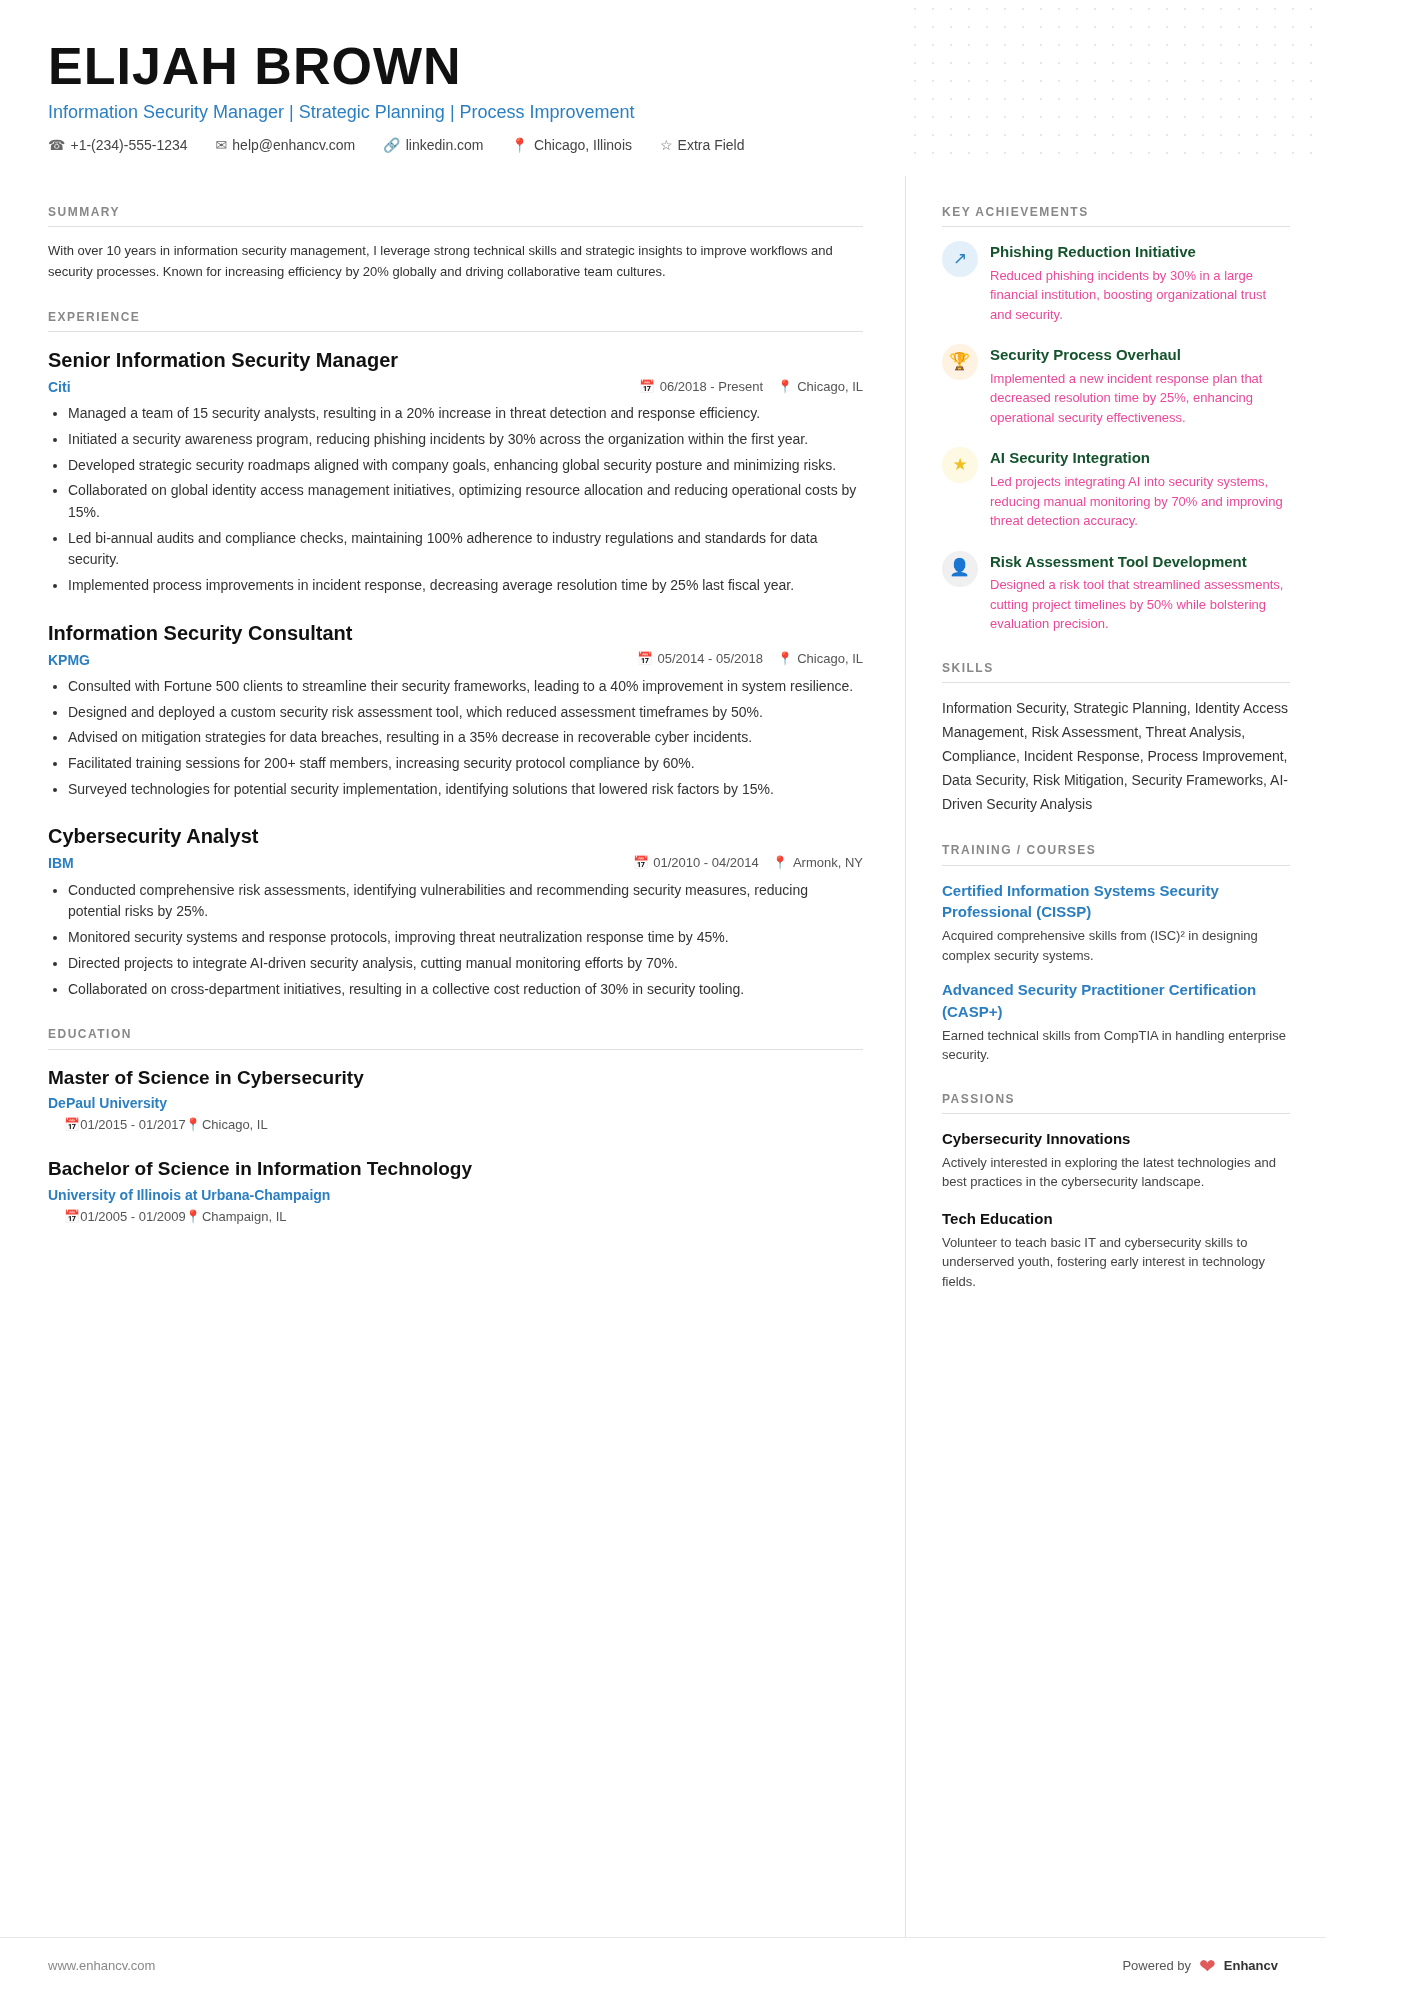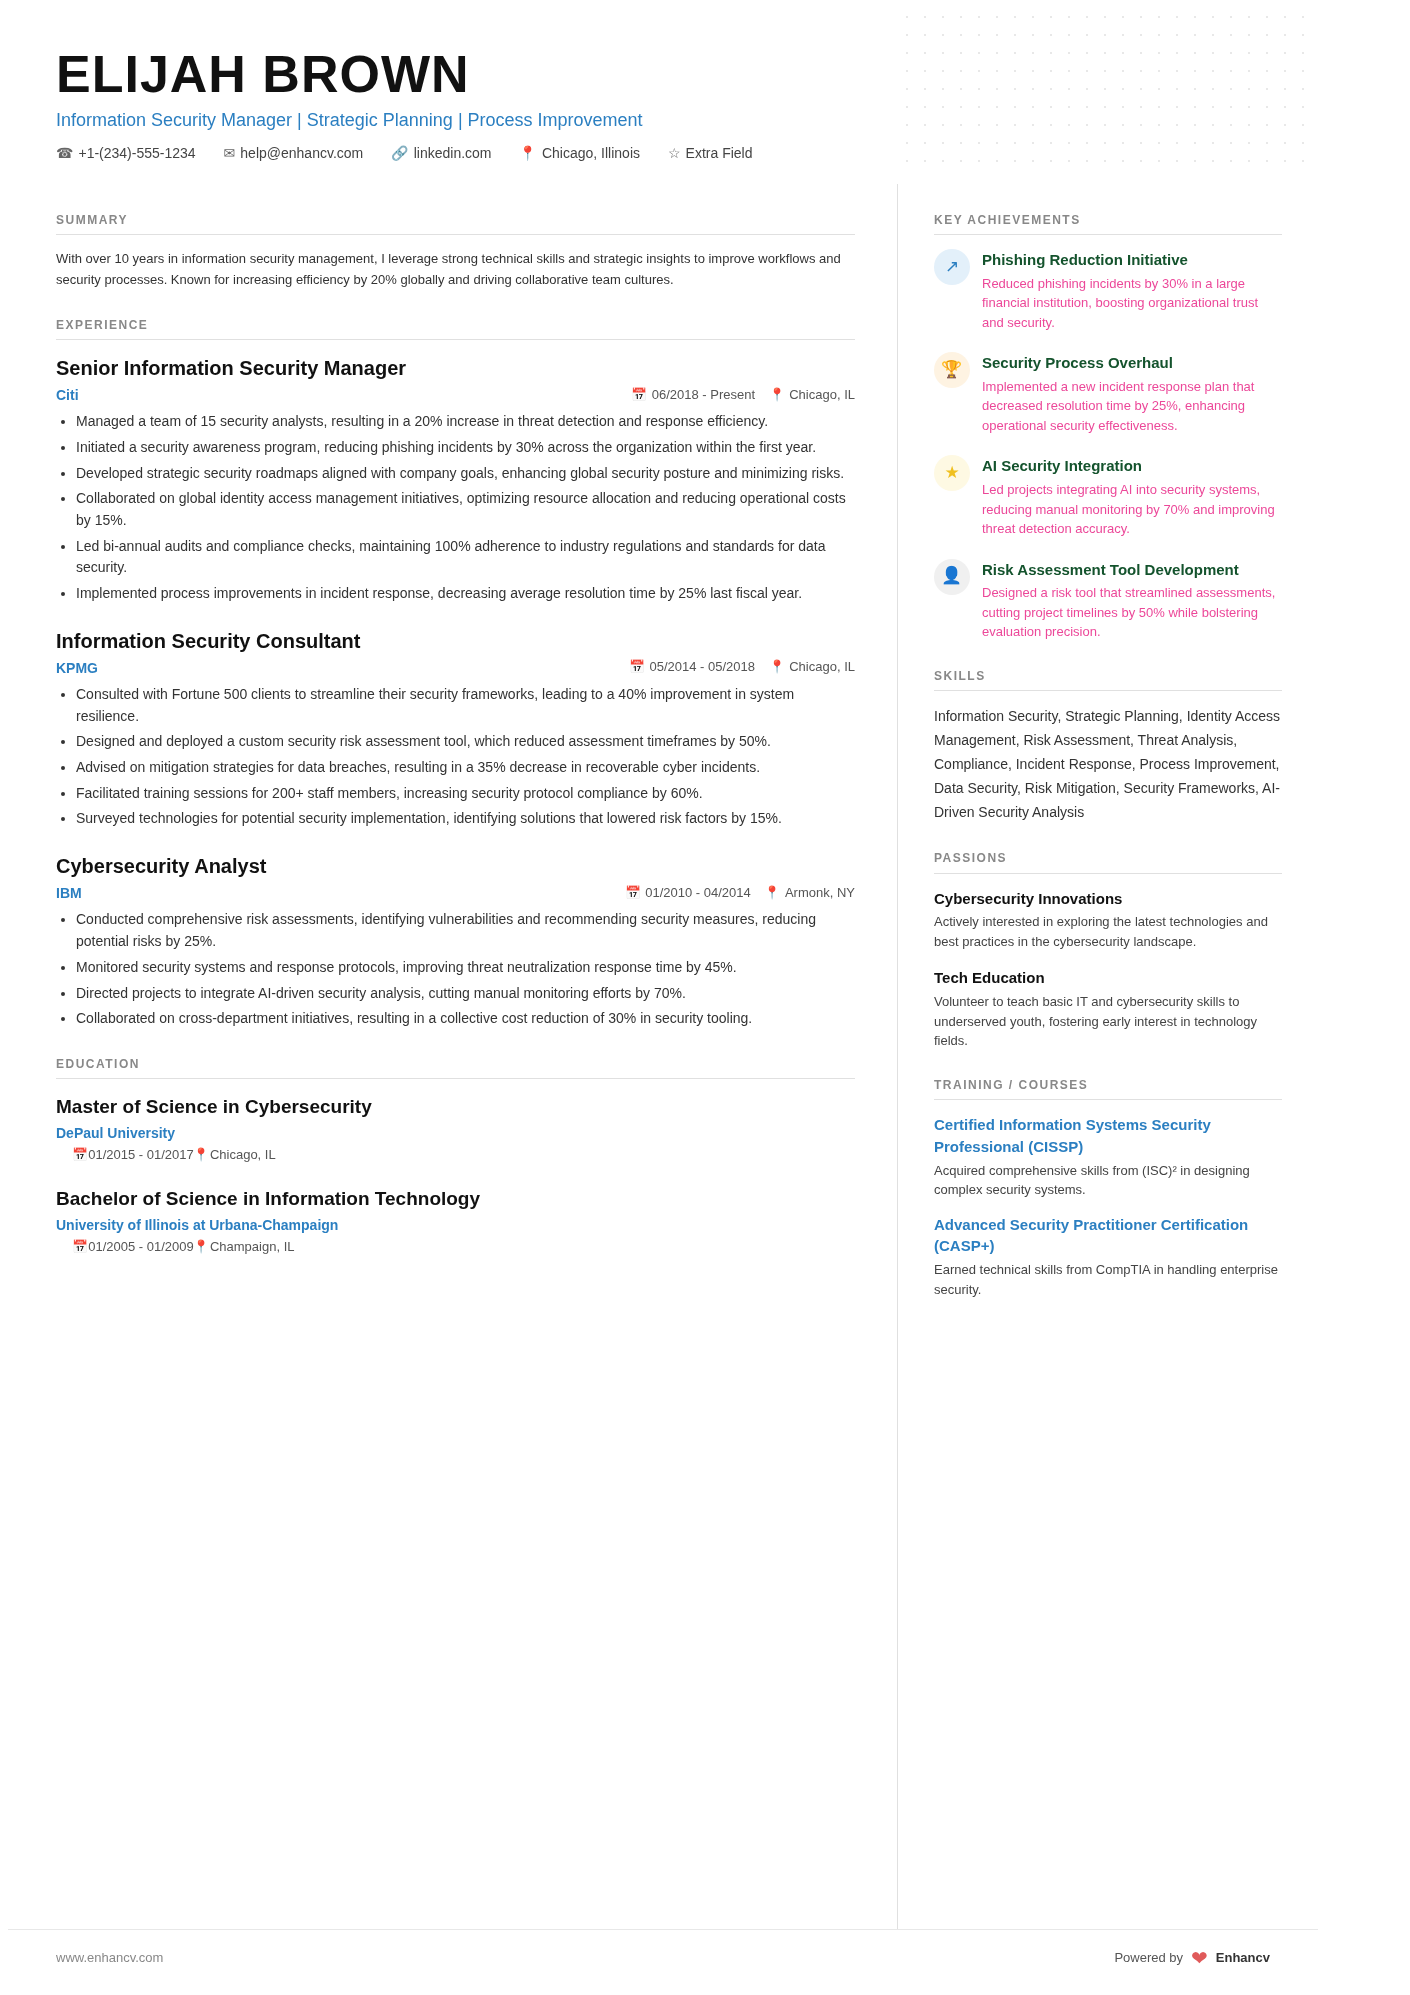--- a/index.html
+++ b/index.html
@@ -10,21 +10,21 @@
       width: 1410px;
       min-height: 1995px;
       font-size: 15px;
       line-height: 1.45;
     }
     .page {
       display: flex;
       flex-direction: column;
       width: 1326px;
       min-height: 1995px;
-      padding: 8px;
+      padding: 0;
       position: relative;
     }
     
     .header {
       padding: 38px 48px 20px 48px;
       border-bottom: none;
       position: relative;
     }
     .header-bg-dots {
       position: absolute;
@@ -426,43 +426,43 @@
   </div>
           </div>
       </div>
 
       <div class="section">
         <div class="section-title">SKILLS</div>
         <div class="skills-text">Information Security, Strategic Planning, Identity Access Management, Risk Assessment, Threat Analysis, Compliance, Incident Response, Process Improvement, Data Security, Risk Mitigation, Security Frameworks, AI-Driven Security Analysis</div>
       </div>
 
       <div class="section">
+        <div class="section-title">TRAINING / COURSES</div>
+        <div id="training-container">
+            <div class="training-item">
+    <div class="training-title">Certified Information Systems Security Professional (CISSP)</div>
+    <div class="training-desc">Acquired comprehensive skills from (ISC)² in designing complex security systems.</div>
+  </div>
+            <div class="training-item">
+    <div class="training-title">Advanced Security Practitioner Certification (CASP+)</div>
+    <div class="training-desc">Earned technical skills from CompTIA in handling enterprise security.</div>
+  </div>
+          </div>
+      </div>
+
+      <div class="section">
         <div class="section-title">PASSIONS</div>
         <div id="passions-container">
             <div class="passion-item">
     <div class="passion-title">Cybersecurity Innovations</div>
     <div class="passion-desc">Actively interested in exploring the latest technologies and best practices in the cybersecurity landscape.</div>
   </div>
             <div class="passion-item">
     <div class="passion-title">Tech Education</div>
     <div class="passion-desc">Volunteer to teach basic IT and cybersecurity skills to underserved youth, fostering early interest in technology fields.</div>
-  </div>
-          </div>
-      </div>
-
-      <div class="section">
-        <div class="section-title">TRAINING / COURSES</div>
-        <div id="training-container">
-            <div class="training-item">
-    <div class="training-title">Certified Information Systems Security Professional (CISSP)</div>
-    <div class="training-desc">Acquired comprehensive skills from (ISC)² in designing complex security systems.</div>
-  </div>
-            <div class="training-item">
-    <div class="training-title">Advanced Security Practitioner Certification (CASP+)</div>
-    <div class="training-desc">Earned technical skills from CompTIA in handling enterprise security.</div>
   </div>
           </div>
       </div>
 
     </div>
   </div>
 
   <div class="footer">
     <span>www.enhancv.com</span>
     <div class="footer-brand">

